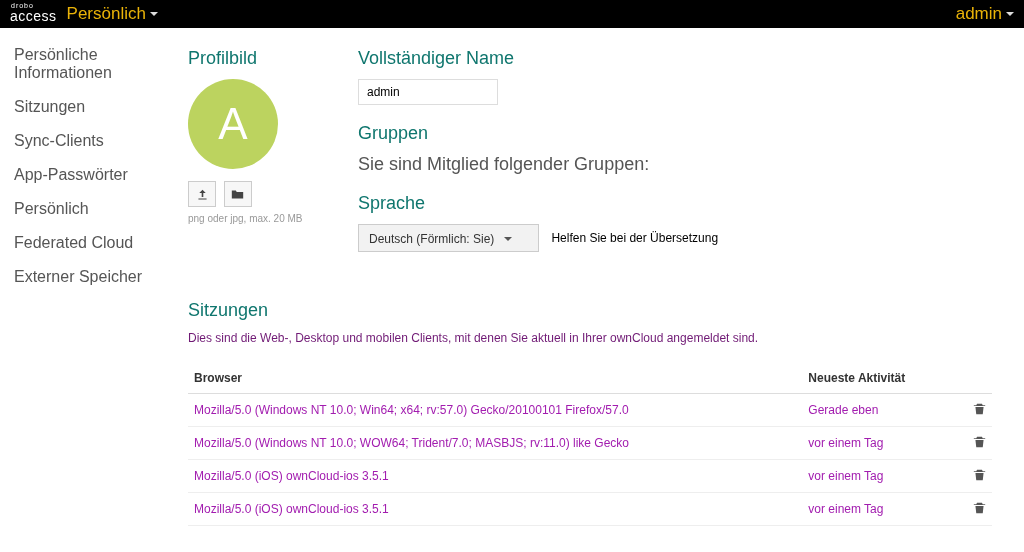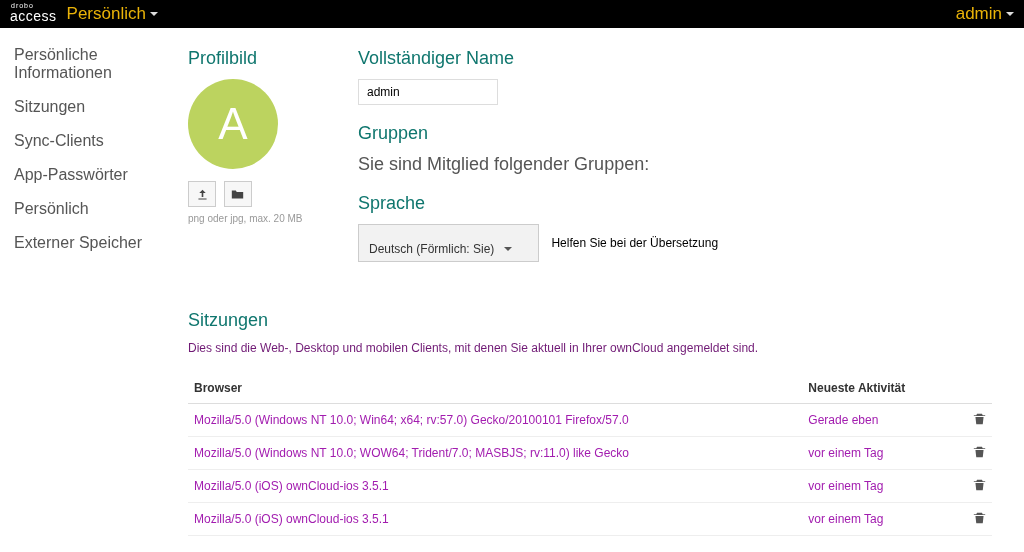--- a/index.html
+++ b/index.html
@@ -15,21 +15,21 @@
 .sidebar a { display: block; padding: 8px 14px; color: #555; text-decoration: none; font-size: 16px; cursor: pointer; }
 .content { flex: 1; padding: 20px 28px 40px 28px; max-width: 860px; }
 .row { display: flex; gap: 40px; }
 .section-title { font-size: 18px; font-weight: 300; color: #0f766e; margin-bottom: 10px; }
 .avatar { width: 90px; height: 90px; border-radius: 50%; background: #bcd35f; color: #fff; display: flex; align-items: center; justify-content: center; font-size: 44px; font-weight: 300; margin-bottom: 12px; }
 .icon-btn { width: 28px; height: 26px; border: 1px solid #ccc; background: #f7f7f7; display: inline-flex; align-items: center; justify-content: center; cursor: pointer; margin-right: 4px; color: #444; }
 .hint { color: #999; font-size: 10px; margin-top: 6px; }
 .text-input { border: 1px solid #ddd; padding: 5px 8px; font-size: 12px; width: 140px; }
 .subtext { color: #555; font-size: 18px; margin-top: 4px; }
 .lang-row { display: flex; align-items: center; gap: 12px; margin-top: 6px; }
-.select { border: 1px solid #ccc; background: #f2f2f2; padding: 17px 26px 5px 10px; font-size: 12px; position: relative; cursor: pointer; display: inline-flex; align-items: center; }
+.select { border: 1px solid #ccc; background: #f2f2f2; padding: 7px 26px 5px 10px; font-size: 12px; position: relative; cursor: pointer; display: inline-flex; align-items: center; }
 .select .caret { margin-left: 10px; border-top-color: #555; }
 .link { color: #000000; font-size: 12px; cursor: pointer; }
 .sessions { margin-top: 30px; }
 .sessions-desc { color: #701a75; font-size: 12px; margin: 6px 0 18px 0; }
 table { width: 100%; border-collapse: collapse; font-size: 12px; }
 th { text-align: left; font-weight: 600; color: #333; border-bottom: 1px solid #ddd; padding: 8px 6px; }
 td { border-bottom: 1px solid #eee; padding: 8px 6px; color: #a21caf; }
 td.action { text-align: right; width: 40px; }
 .trash { cursor: pointer; color: #555; }
 .col-profile { width: 130px; }
@@ -57,20 +57,21 @@
   </div>
 </div>
 
 <div class="layout">
   <div class="sidebar">
     <a>Persönliche Informationen</a>
     <a>Sitzungen</a>
     <a>Sync-Clients</a>
     <a>App-Passwörter</a>
     <a>Persönlich</a>
+    <a>Federated Cloud</a>
     <a>Externer Speicher</a>
   </div>
 
   <div class="content">
     <div class="row">
       <div class="col-profile">
         <div class="section-title">Profilbild</div>
         <div class="avatar">A</div>
         <div>
           <span class="icon-btn">

